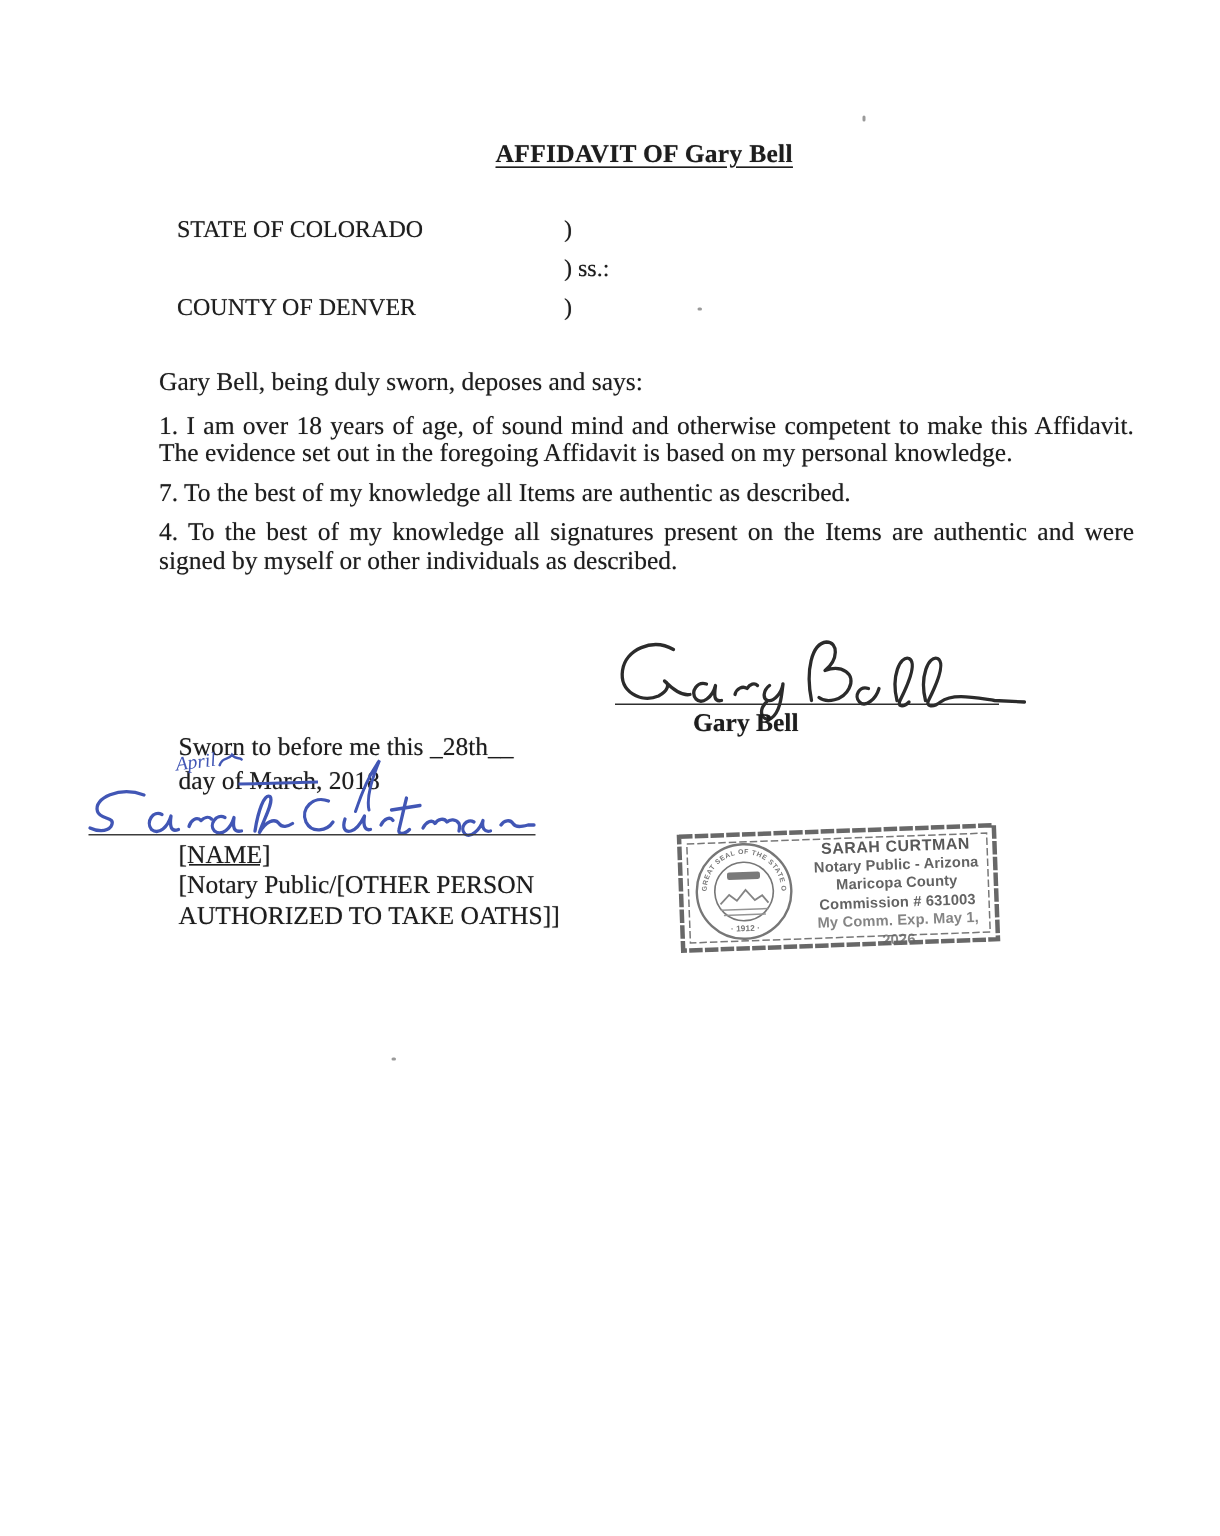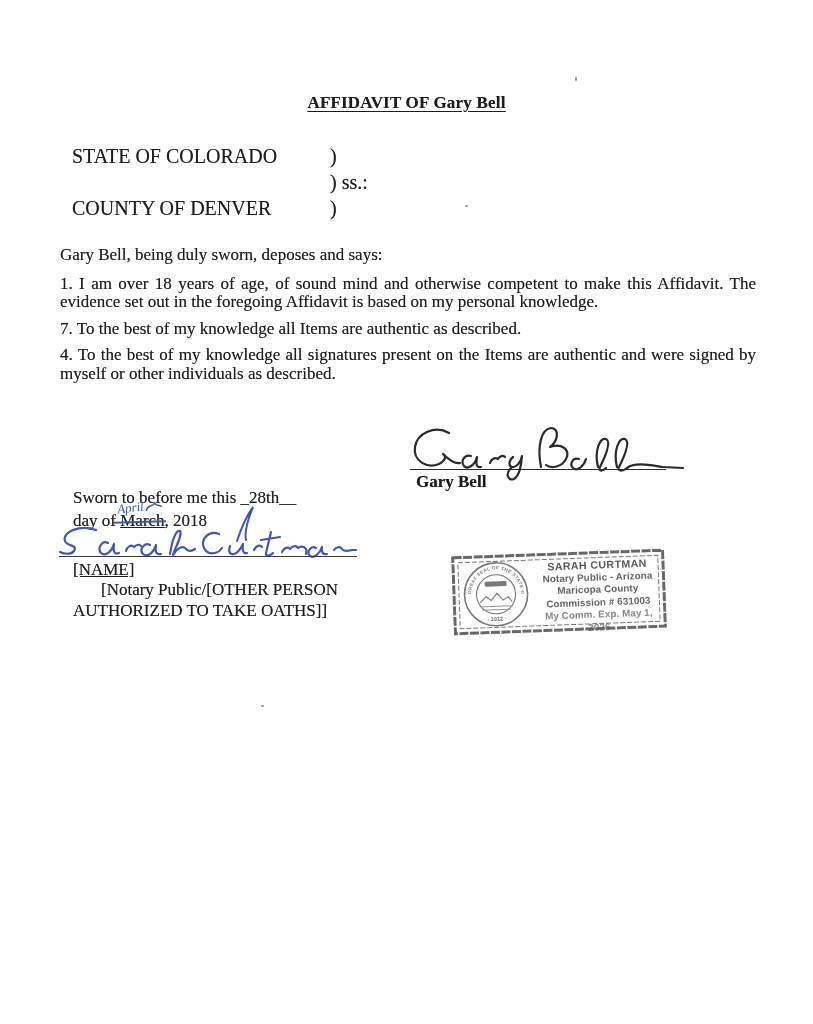--- a/index.html
+++ b/index.html
@@ -6,51 +6,51 @@
   html, body { margin: 0; padding: 0; }
   body {
     width: 813px; height: 1024px;
     background: #ffffff;
     position: relative;
     overflow: hidden;
     font-family: "Liberation Serif", "DejaVu Serif", serif;
     color: #1d1d1d;
   }
   .abs { position: absolute; }
-  .scan { text-shadow: 0 0 0.5px rgba(25,25,25,0.55); }
+  .scan { text-shadow: 0 0 0.5px rgba(25,25,25,0.55); padding-left: 46px; }
 
   
   .title {
     left: 0; right: 0; top: 93px;
     text-align: center;
     font-size: 17px; font-weight: bold;
     letter-spacing: 0.2px;
   }
   .title span { text-decoration: underline; text-underline-offset: 3px; }
 
   
-  .venue-text { font-size: 20px; }
+  .venue-text { font-size: 16px; }
 
   
   .body-copy {
     left: 60px; top: 246px; width: 696px;
     font-size: 17px; line-height: 18.6px;
   }
   .body-copy p { margin: 0 0 8px 0; text-align: justify; }
   .body-copy p.intro { margin-bottom: 10px; text-align: left; }
 
   
   .sig-line {
     border-top: 1.6px solid #2e2e2e;
   }
   .printed-name { font-size: 17px; font-weight: bold; }
 
   
   .jurat-text { font-size: 17px; white-space: nowrap; }
-  .struck { position: relative; text-decoration: underline; }
+  .struck { position: relative; }
   .struck::after {
     content: ""; position: absolute;
     left: -7px; right: -2px; top: 54%;
     border-top: 2.1px solid #4156b5;
     transform: rotate(-1.6deg);
   }
   .handwriting {
     color: #4156b5;
     font-style: italic;
     font-size: 13px;
@@ -142,21 +142,21 @@
     <path d="M198,29 C200,25 204,23 206,26"></path>
     <path d="M215,11 C213,19 211,28 210,32 C209,35 213,36 217,32 M205,19 L224,16"></path>
     <path d="M226,31 C228,27 232,25 234,28 C236,25 240,24 242,27 C244,25 248,25 250,28 C251,30 250,32 250,33"></path>
     <path d="M260,27 C255,24 250,31 254,35 C258,38 264,32 266,26 C265,31 267,34 271,33"></path>
     <path d="M278,29 C280,26 284,25 286,28 C288,31 292,30 296,29 L300,29"></path>
   </g>
 </svg>
 <div class="abs" style="left:59px; top:556px; width:298px; border-top:1.6px solid #3c3c3c;"></div>
 
 <div class="abs jurat-text scan" style="left:73px; top:560px;text-decoration:underline;">[NAME]</div>
-<div class="abs jurat-text scan" style="left:73px; top:580px;margin-left:28px;">[Notary Public/[OTHER PERSON</div>
+<div class="abs jurat-text scan" style="left:73px; top:580px;">[Notary Public/[OTHER PERSON</div>
 <div class="abs jurat-text scan" style="left:73px; top:601px;">AUTHORIZED TO TAKE OATHS]]</div>
 
 <div class="abs stamp">
   <svg width="214" height="80" viewBox="0 0 214 80" style="position:absolute; left:0; top:0;">
     <rect x="2" y="2" width="210" height="76" fill="none" stroke="#5c5c5c" stroke-width="3" stroke-dasharray="9 1.5"></rect>
     <rect x="7" y="7" width="200" height="66" fill="none" stroke="#6c6c6c" stroke-width="1" stroke-dasharray="5 2"></rect>
     <g>
       <circle cx="44" cy="40" r="31.5" fill="none" stroke="#6c6c6c" stroke-width="1.6"></circle>
       <circle cx="44" cy="40" r="19.5" fill="none" stroke="#6c6c6c" stroke-width="1.1"></circle>
       <path id="sealArc" d="M 19,40 A 25,25 0 1 1 69,40" fill="none"></path>

